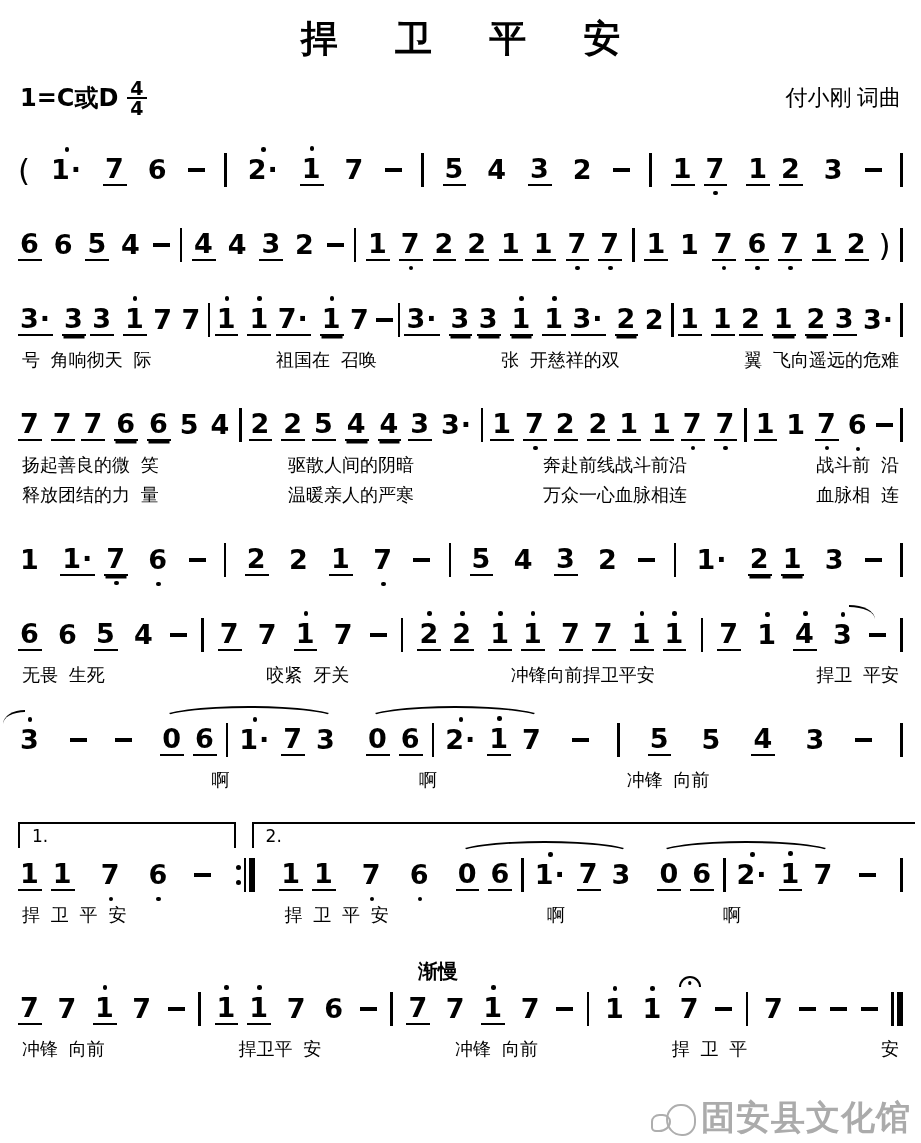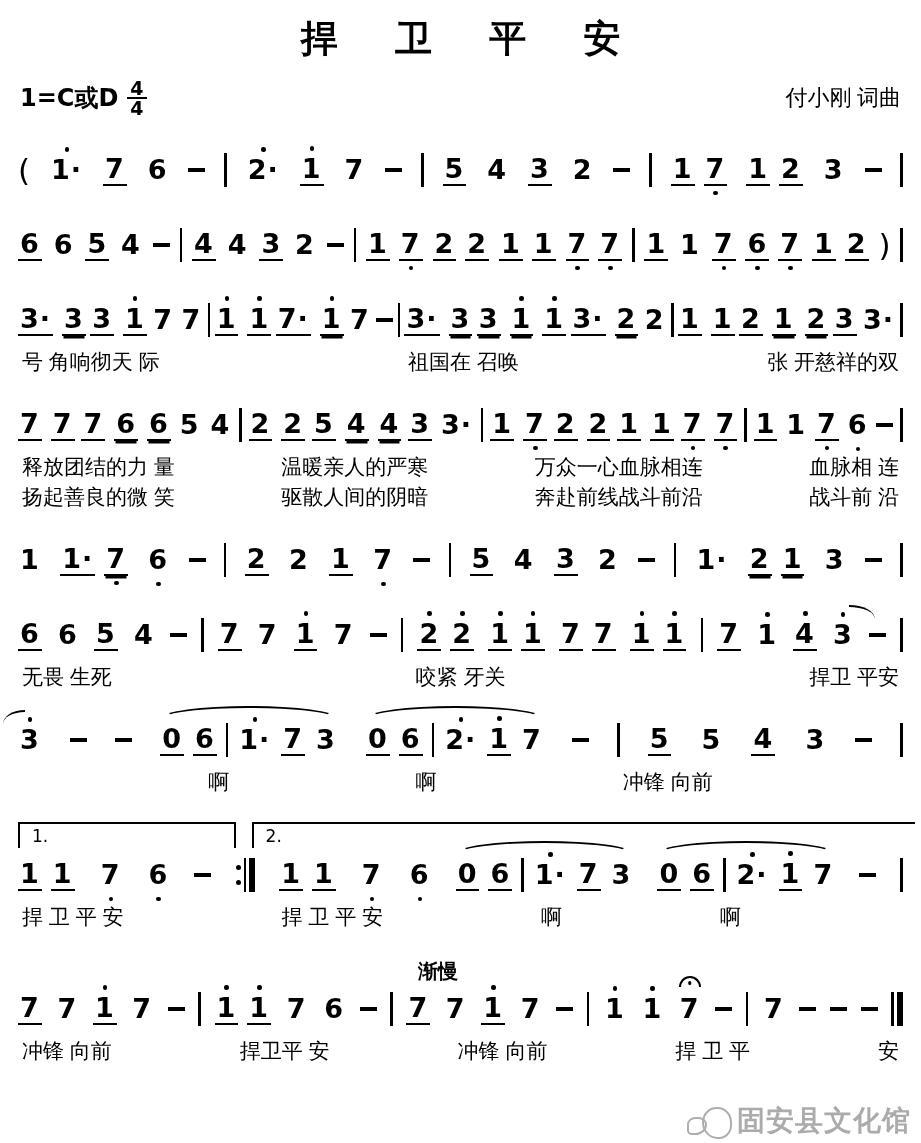--- a/index.html
+++ b/index.html
@@ -31,33 +31,33 @@
   .rdots::before,.rdots::after{content:"";position:absolute;left:0;width:5px;height:5px;background:#000;border-radius:50%;}
   .rdots::before{top:2px;} .rdots::after{bottom:2px;}
   .bthin{width:2.5px;height:34px;background:#000;}
   .bthick{width:6px;height:34px;background:#000;}
   .fin{display:inline-flex;align-items:center;gap:3px;}
   .fer{position:absolute;left:50%;top:-18px;transform:translateX(-50%);width:18px;height:9px;
     border:2.5px solid #000;border-bottom:none;border-radius:18px 18px 0 0;}
   .fer::after{content:"";position:absolute;left:50%;top:3px;transform:translateX(-50%);width:3.5px;height:3.5px;background:#000;border-radius:50%;}
   .tiein{position:absolute;left:-15px;top:-15px;width:22px;height:12px;border-top:2.5px solid #000;border-radius:100% 0 0 0;}
   .tieout{position:absolute;right:-20px;top:-15px;width:26px;height:12px;border-top:2.5px solid #000;border-radius:0 100% 0 0;}
-  .lyr{display:flex;justify-content:space-between;padding:3px 6px 0;font-size:21px;line-height:27px;font-family:Liberation Sans, sans-serif;}
+  .lyr{display:flex;justify-content:space-between;padding:3px 6px 0;font-size:18px;line-height:27px;font-family:Liberation Mono, monospace;}
   .seg{white-space:pre;}
   .tempo{height:26px;font-size:20px;font-weight:bold;padding-left:402px;margin-top:28px;}
   .vrow{position:relative;height:30px;}
   .v1,.v2{position:absolute;top:2px;height:26px;border-top:2.5px solid #000;border-left:2.5px solid #000;
     box-sizing:border-box;font-size:17px;padding:2px 0 0 12px;font-family:"DejaVu Sans",sans-serif;}
   .v1{left:2px;width:24.5%;border-right:2.5px solid #000;}
   .v2{left:26.5%;right:-10px;}
   .watermark{position:absolute;right:10px;bottom:2px;display:flex;align-items:center;gap:4px;opacity:.8;}
   .wlogo{position:relative;width:46px;height:40px;flex:none;}
   .wlogo::before{content:"";position:absolute;left:0;top:16px;width:16px;height:14px;border:2px solid #9a9a9a;border-radius:50% 50% 70% 30%;}
   .wlogo::after{content:"";position:absolute;left:15px;top:6px;width:26px;height:28px;border:2px solid #9a9a9a;border-radius:50% 50% 45% 55%;}
-  .wtext{font-size:28px;font-weight:bold;letter-spacing:1px;color:#979797;}
+  .wtext{font-size:34px;font-weight:bold;letter-spacing:1px;color:#979797;}
 </style>
 </head>
 <body>
 
 <div class="page">
   <h1>捍 卫 平 安</h1>
 
   <div class="meta">
     <div class="key">
       <span>1=C或D</span>
@@ -197,20 +197,21 @@
             <span class="note u2"><span class="nt">2</span></span>
           </span>
           <span class="note u1"><span class="nt">3</span></span>
           <span class="note"><span class="nt">3·</span></span>
           <span class="bar"></span>
         </div>
         <div class="lyr">
           <span class="seg">号 角响彻天 际</span>
           <span class="seg">祖国在 召唤</span>
           <span class="seg">张 开慈祥的双</span>
+          <span class="seg">翼 飞向遥远的危难</span>
         </div>
       </div>
       <div class="sys">
         <div class="srow">
           <span class="grp">
             <span class="note u1"><span class="nt">7</span></span>
             <span class="note u1"><span class="nt">7</span></span>
           </span>
           <span class="grp">
             <span class="note u1"><span class="nt">7</span></span>
@@ -250,31 +251,31 @@
           </span>
           <span class="bar"></span>
           <span class="note u1"><span class="nt">1</span></span>
           <span class="note"><span class="nt">1</span></span>
           <span class="note u1"><span class="nt">7</span><i class="ld"></i></span>
           <span class="note"><span class="nt">6</span><i class="ld"></i></span>
           <span class="dash"></span>
           <span class="bar"></span>
         </div>
         <div class="lyr">
+          <span class="seg">扬起善良的微 笑</span>
+          <span class="seg">驱散人间的阴暗</span>
+          <span class="seg">奔赴前线战斗前沿</span>
+          <span class="seg">战斗前 沿</span>
+        </div>
+        <div class="lyr">
           <span class="seg">释放团结的力 量</span>
           <span class="seg">温暖亲人的严寒</span>
           <span class="seg">万众一心血脉相连</span>
           <span class="seg">血脉相 连</span>
         </div>
-        <div class="lyr">
-          <span class="seg">扬起善良的微 笑</span>
-          <span class="seg">驱散人间的阴暗</span>
-          <span class="seg">奔赴前线战斗前沿</span>
-          <span class="seg">战斗前 沿</span>
-        </div>
       </div>
       <div class="sys">
         <div class="srow">
           <span class="note"><span class="nt">1</span></span>
           <span class="grp">
             <span class="note u1"><span class="nt">1·</span></span>
             <span class="note u2"><span class="nt">7</span><i class="ld"></i></span>
           </span>
           <span class="note"><span class="nt">6</span><i class="ld"></i></span>
           <span class="dash"></span>
@@ -335,20 +336,21 @@
           <span class="note u1"><span class="nt">7</span></span>
           <span class="note"><span class="nt">1</span><i class="hd"></i></span>
           <span class="note u1"><span class="nt">4</span><i class="hd"></i></span>
           <span class="note"><span class="nt">3</span><i class="hd"></i><i class="tieout"></i></span>
           <span class="dash"></span>
           <span class="bar"></span>
         </div>
         <div class="lyr">
           <span class="seg">无畏 生死</span>
           <span class="seg">咬紧 牙关</span>
+          <span class="seg">冲锋向前捍卫平安</span>
           <span class="seg">捍卫 平安</span>
         </div>
       </div>
       <div class="sys">
         <div class="srow">
           <span class="note"><span class="nt">3</span><i class="hd"></i><i class="tiein"></i></span>
           <span class="dash"></span>
           <span class="dash"></span>
           <span class="grp arc">
             <span class="note u1"><span class="nt">0</span></span>

